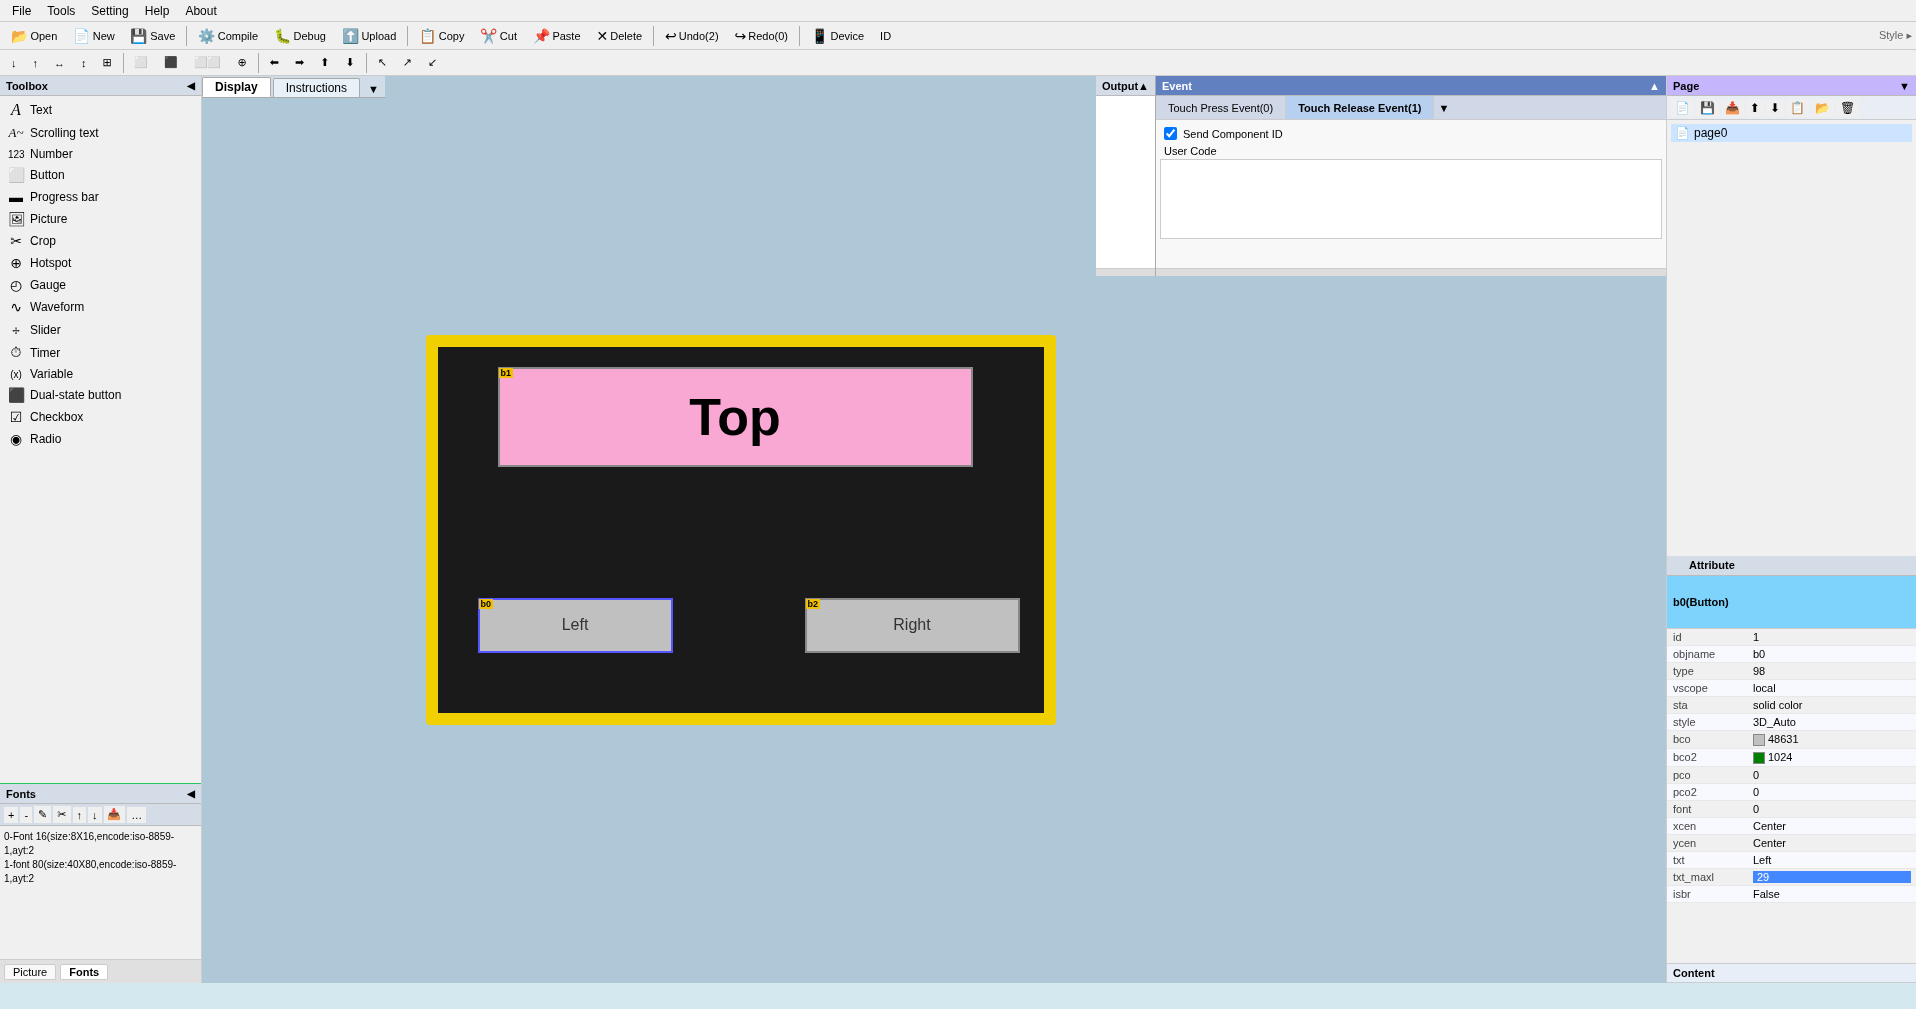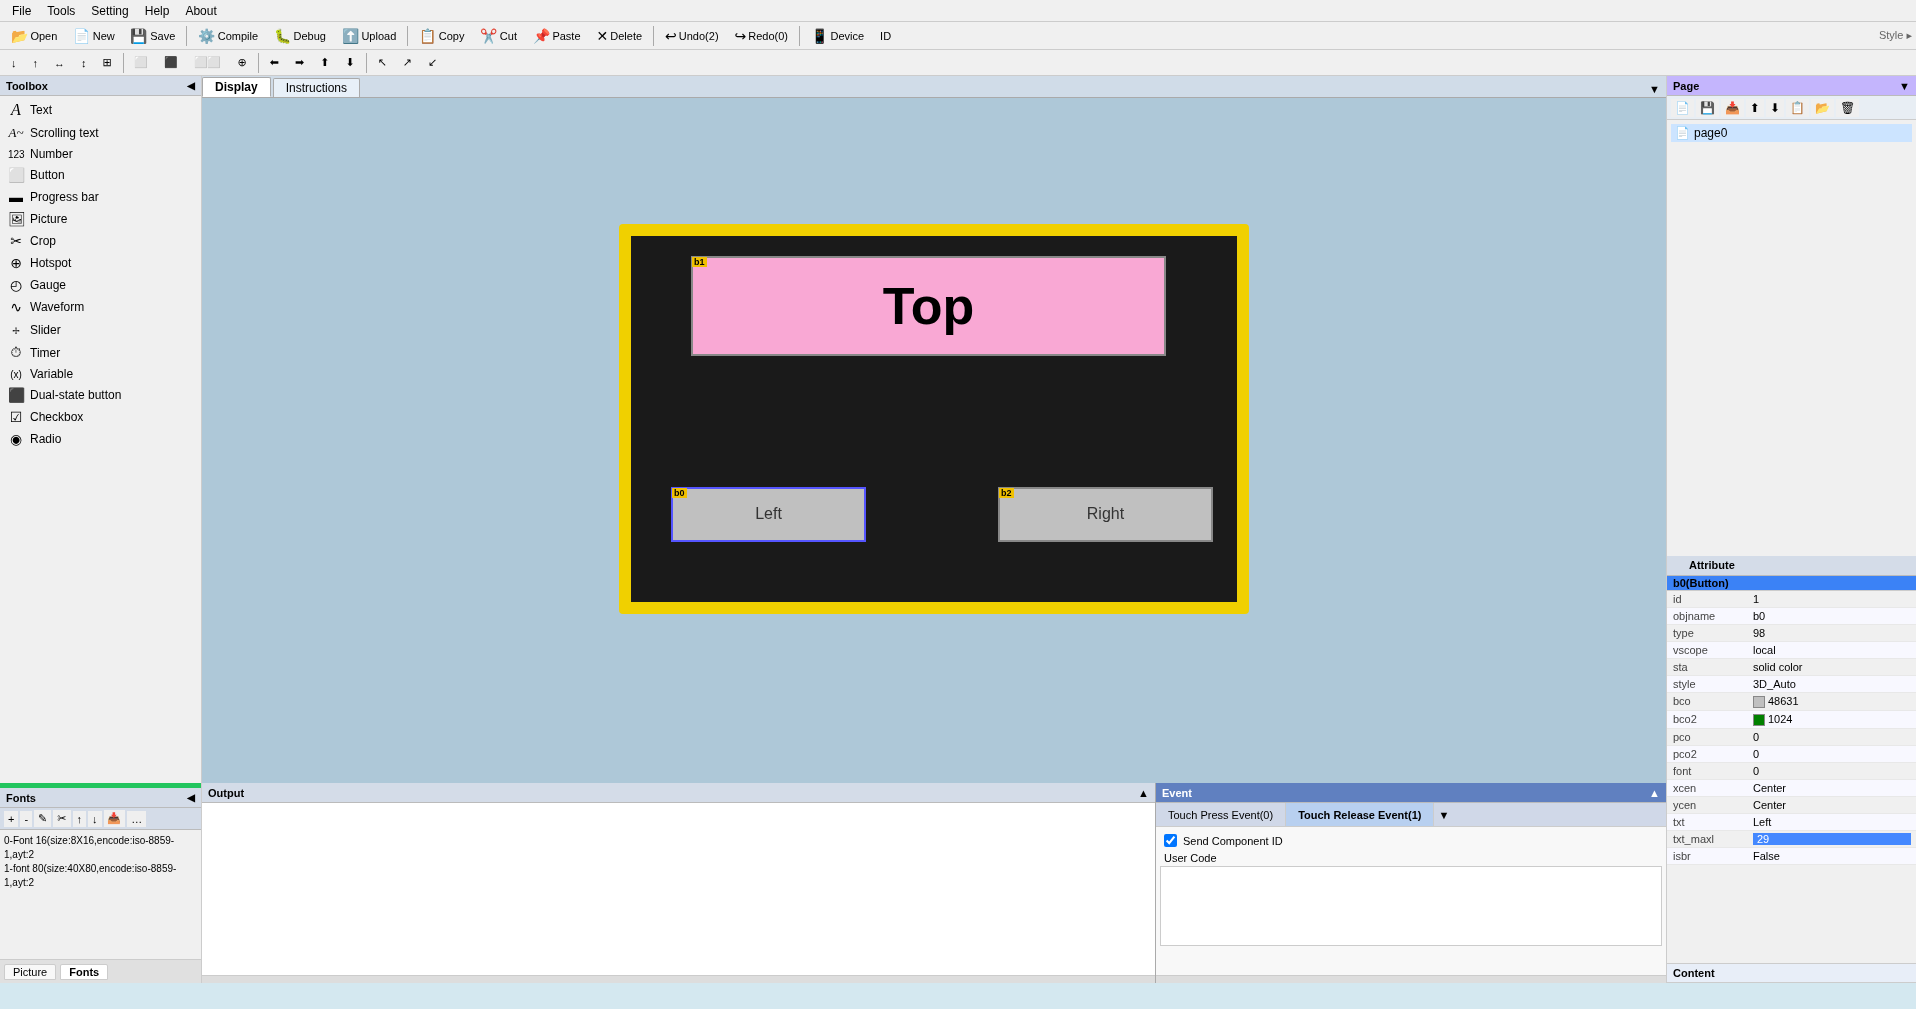--- a/index.html
+++ b/index.html
@@ -20,27 +20,27 @@
 
     
     .toolbox { width: 202px; background: #f0f0f0; border-right: 1px solid #ccc; display: flex; flex-direction: column; flex-shrink: 0; }
     .panel-header { display: flex; align-items: center; justify-content: space-between; background: #d4dce8; border-bottom: 1px solid #bbb; padding: 2px 6px; height: 20px; font-weight: bold; font-size: 11px; }
     .panel-header-icon { cursor: pointer; font-size: 10px; }
 
     .toolbox-items { flex: 1; overflow-y: auto; padding: 2px; }
     .toolbox-item { display: flex; align-items: center; gap: 6px; padding: 3px 6px; cursor: pointer; font-size: 12px; }
     .toolbox-item-icon { font-size: 14px; width: 16px; text-align: center; }
 
-    .fonts-panel { height: 200px; border-top: 5px solid #22c55e; display: flex; flex-direction: column; justify-content: center; }
+    .fonts-panel { height: 200px; border-top: 1px solid #22c55e; display: flex; flex-direction: column; justify-content: center; }
     .fonts-toolbar { display: flex; align-items: center; background: #d4dce8; padding: 2px 4px; gap: 2px; border-bottom: 1px solid #bbb; }
     .fonts-toolbar-btn { font-size: 11px; padding: 1px 3px; cursor: pointer; border: 1px solid transparent; }
     .fonts-content { flex: 1; overflow-y: auto; padding: 4px; font-size: 10px; line-height: 1.4; }
 
     
-    .canvas-area { flex: 1; background: #aec8d8; overflow: auto; display: flex; flex-direction: column; }
+    .canvas-area { flex: 1; background: #aec8d8; overflow: auto; display: flex; }
     .tab-bar { display: flex; background: #d0dce8; border-bottom: 1px solid #aaa; height: 22px; align-items: flex-end; }
     .tab { padding: 2px 12px; border: 1px solid #aaa; border-bottom: none; cursor: pointer; font-size: 12px; background: #e8f0f8; margin-right: 2px; border-radius: 2px 2px 0 0; }
     .tab.active { background: #fff; border-bottom: 1px solid #fff; font-weight: bold; }
 
     .canvas-viewport { flex: 1; display: flex; align-items: center; justify-content: center; padding: 20px; }
 
     .device-frame { border: 12px solid #f0d000; border-radius: 4px; background: #000; width: 630px; height: 390px; position: relative; }
     .device-inner { width: 100%; height: 100%; background: #1a1a1a; position: relative; padding: 10px; }
 
     .button-b1 { position: absolute; top: 20px; left: 60px; width: 475px; height: 100px; background: #f9a8d4; border: 2px solid #888; cursor: pointer; display: flex; align-items: center; justify-content: center; }
@@ -77,31 +77,31 @@
     .event-tab { padding: 2px 12px; font-size: 11px; cursor: pointer; border-right: 1px solid #ccc; background: #d0d8e8; height: 100%; display: flex; align-items: center; }
     .event-tab.active { background: #fff; font-weight: bold; }
     .event-content { flex: 1; padding: 4px; }
     .event-checkbox-row { display: flex; align-items: center; gap: 6px; padding: 3px 4px; font-size: 11px; }
     .event-label-row { display: flex; align-items: center; gap: 6px; padding: 2px 4px; font-size: 11px; }
     .event-textarea { flex: 1; background: #fff; border: 1px solid #ccc; font-size: 11px; resize: none; padding: 2px; }
 
     
     .attr-panel { width: 250px; background: #f0f0f0; border-left: 1px solid #ccc; display: flex; flex-direction: column; flex-shrink: 0; }
     .attr-header { display: flex; align-items: center; background: #d4dce8; border-bottom: 1px solid #bbb; padding: 2px 22px; height: 20px; font-size: 11px; font-weight: bold; }
-    .attr-title-row { padding: 1px 6px; font-size: 11px; font-weight: bold; background: #3b82f6; border-bottom: 1px solid #ccc; }
+    .attr-title-row { padding: 20px 6px; font-size: 11px; font-weight: bold; background: #7dd3fc; border-bottom: 1px solid #ccc; }
     .attr-table { width: 100%; border-collapse: collapse; font-size: 11px; }
     .attr-table tr:nth-child(even) { background: #f8f8ff; }
     .attr-table td { padding: 2px 6px; border-bottom: 1px solid #e8e8e8; vertical-align: middle; }
     .attr-table td:first-child { width: 80px; color: #444; }
     .attr-table td:last-child { color: #000; }
     .attr-value-highlight { background: #4488ff; color: #fff; padding: 0 4px; display: inline-block; width: 100%; }
     .attr-color-box { width: 12px; height: 12px; display: inline-block; border: 1px solid #888; vertical-align: middle; margin-right: 3px; }
     .content-header { padding: 3px 6px; font-size: 11px; font-weight: bold; background: #e8eef8; border-top: 1px solid #ccc; border-bottom: 1px solid #ccc; }
 
-    .bottom-layout { display: flex; height: 200px; margin-top: 44px; }
+    .bottom-layout { display: flex; height: 200px; }
 
     
     ::-webkit-scrollbar { width: 8px; height: 8px; }
     ::-webkit-scrollbar-track { background: #e8e8e8; }
     ::-webkit-scrollbar-thumb { background: #aaa; border-radius: 4px; }
   </style>
 </head>
 <body>
 
 <div class="menu-bar">

